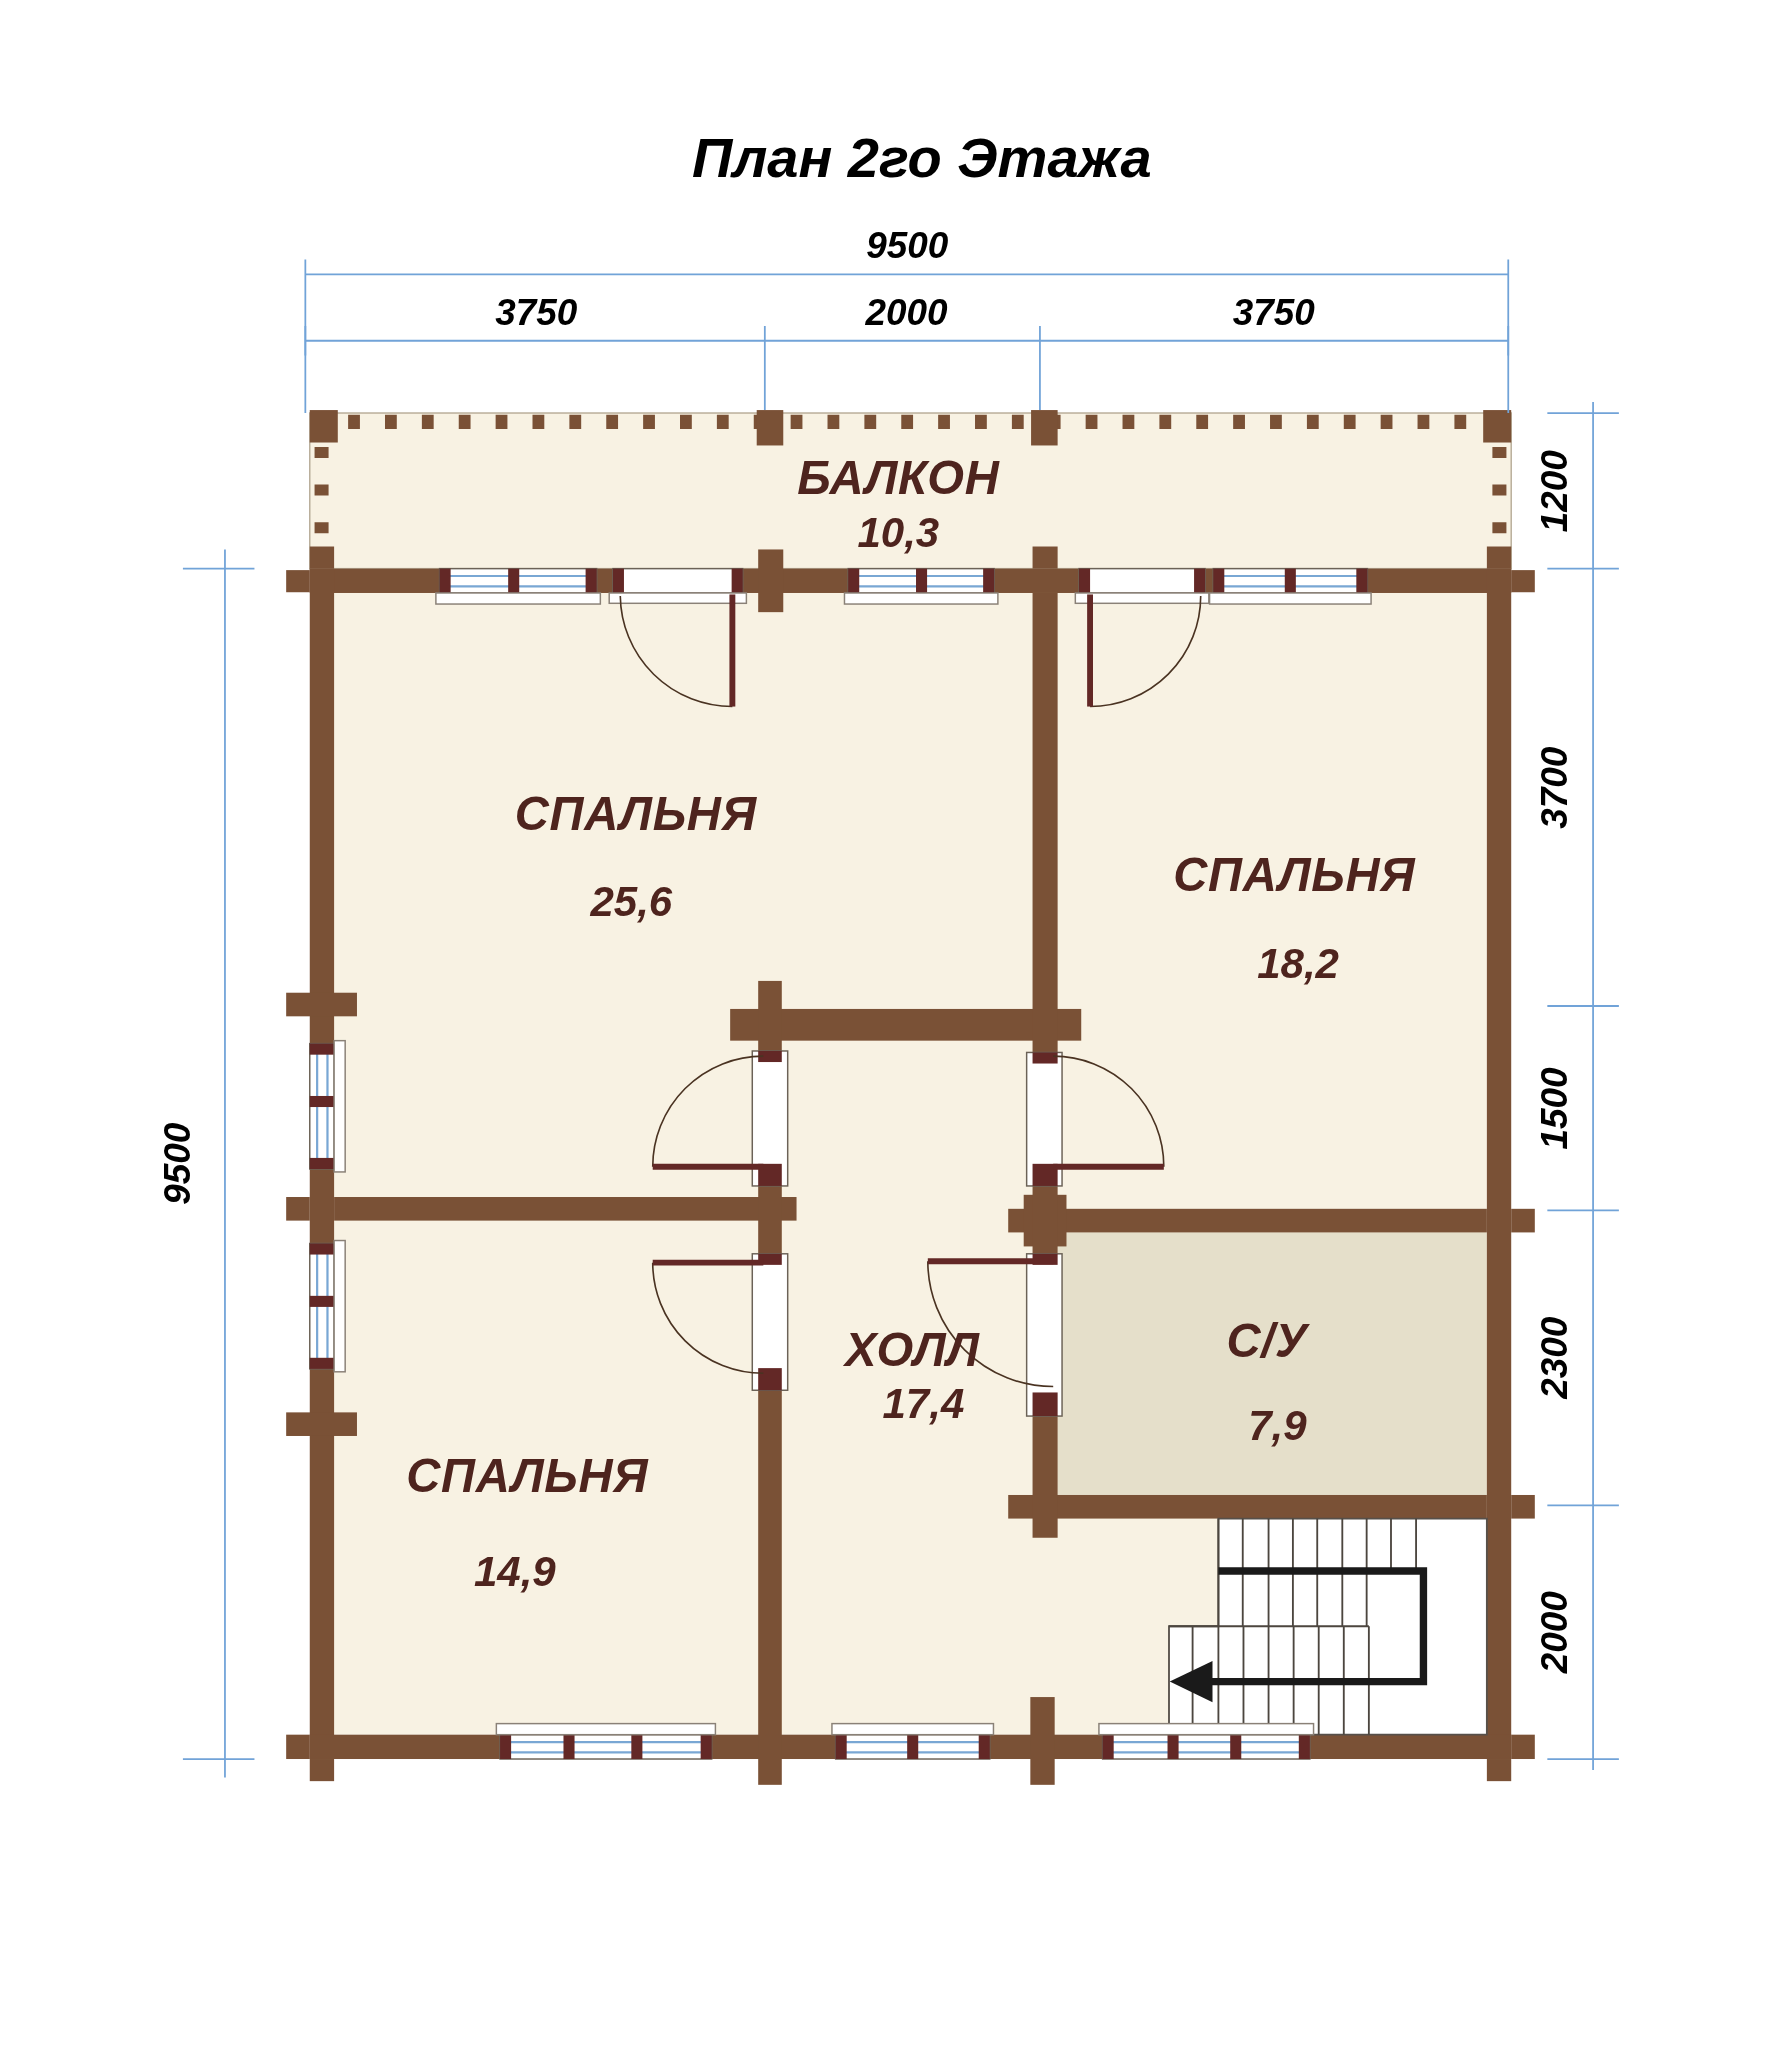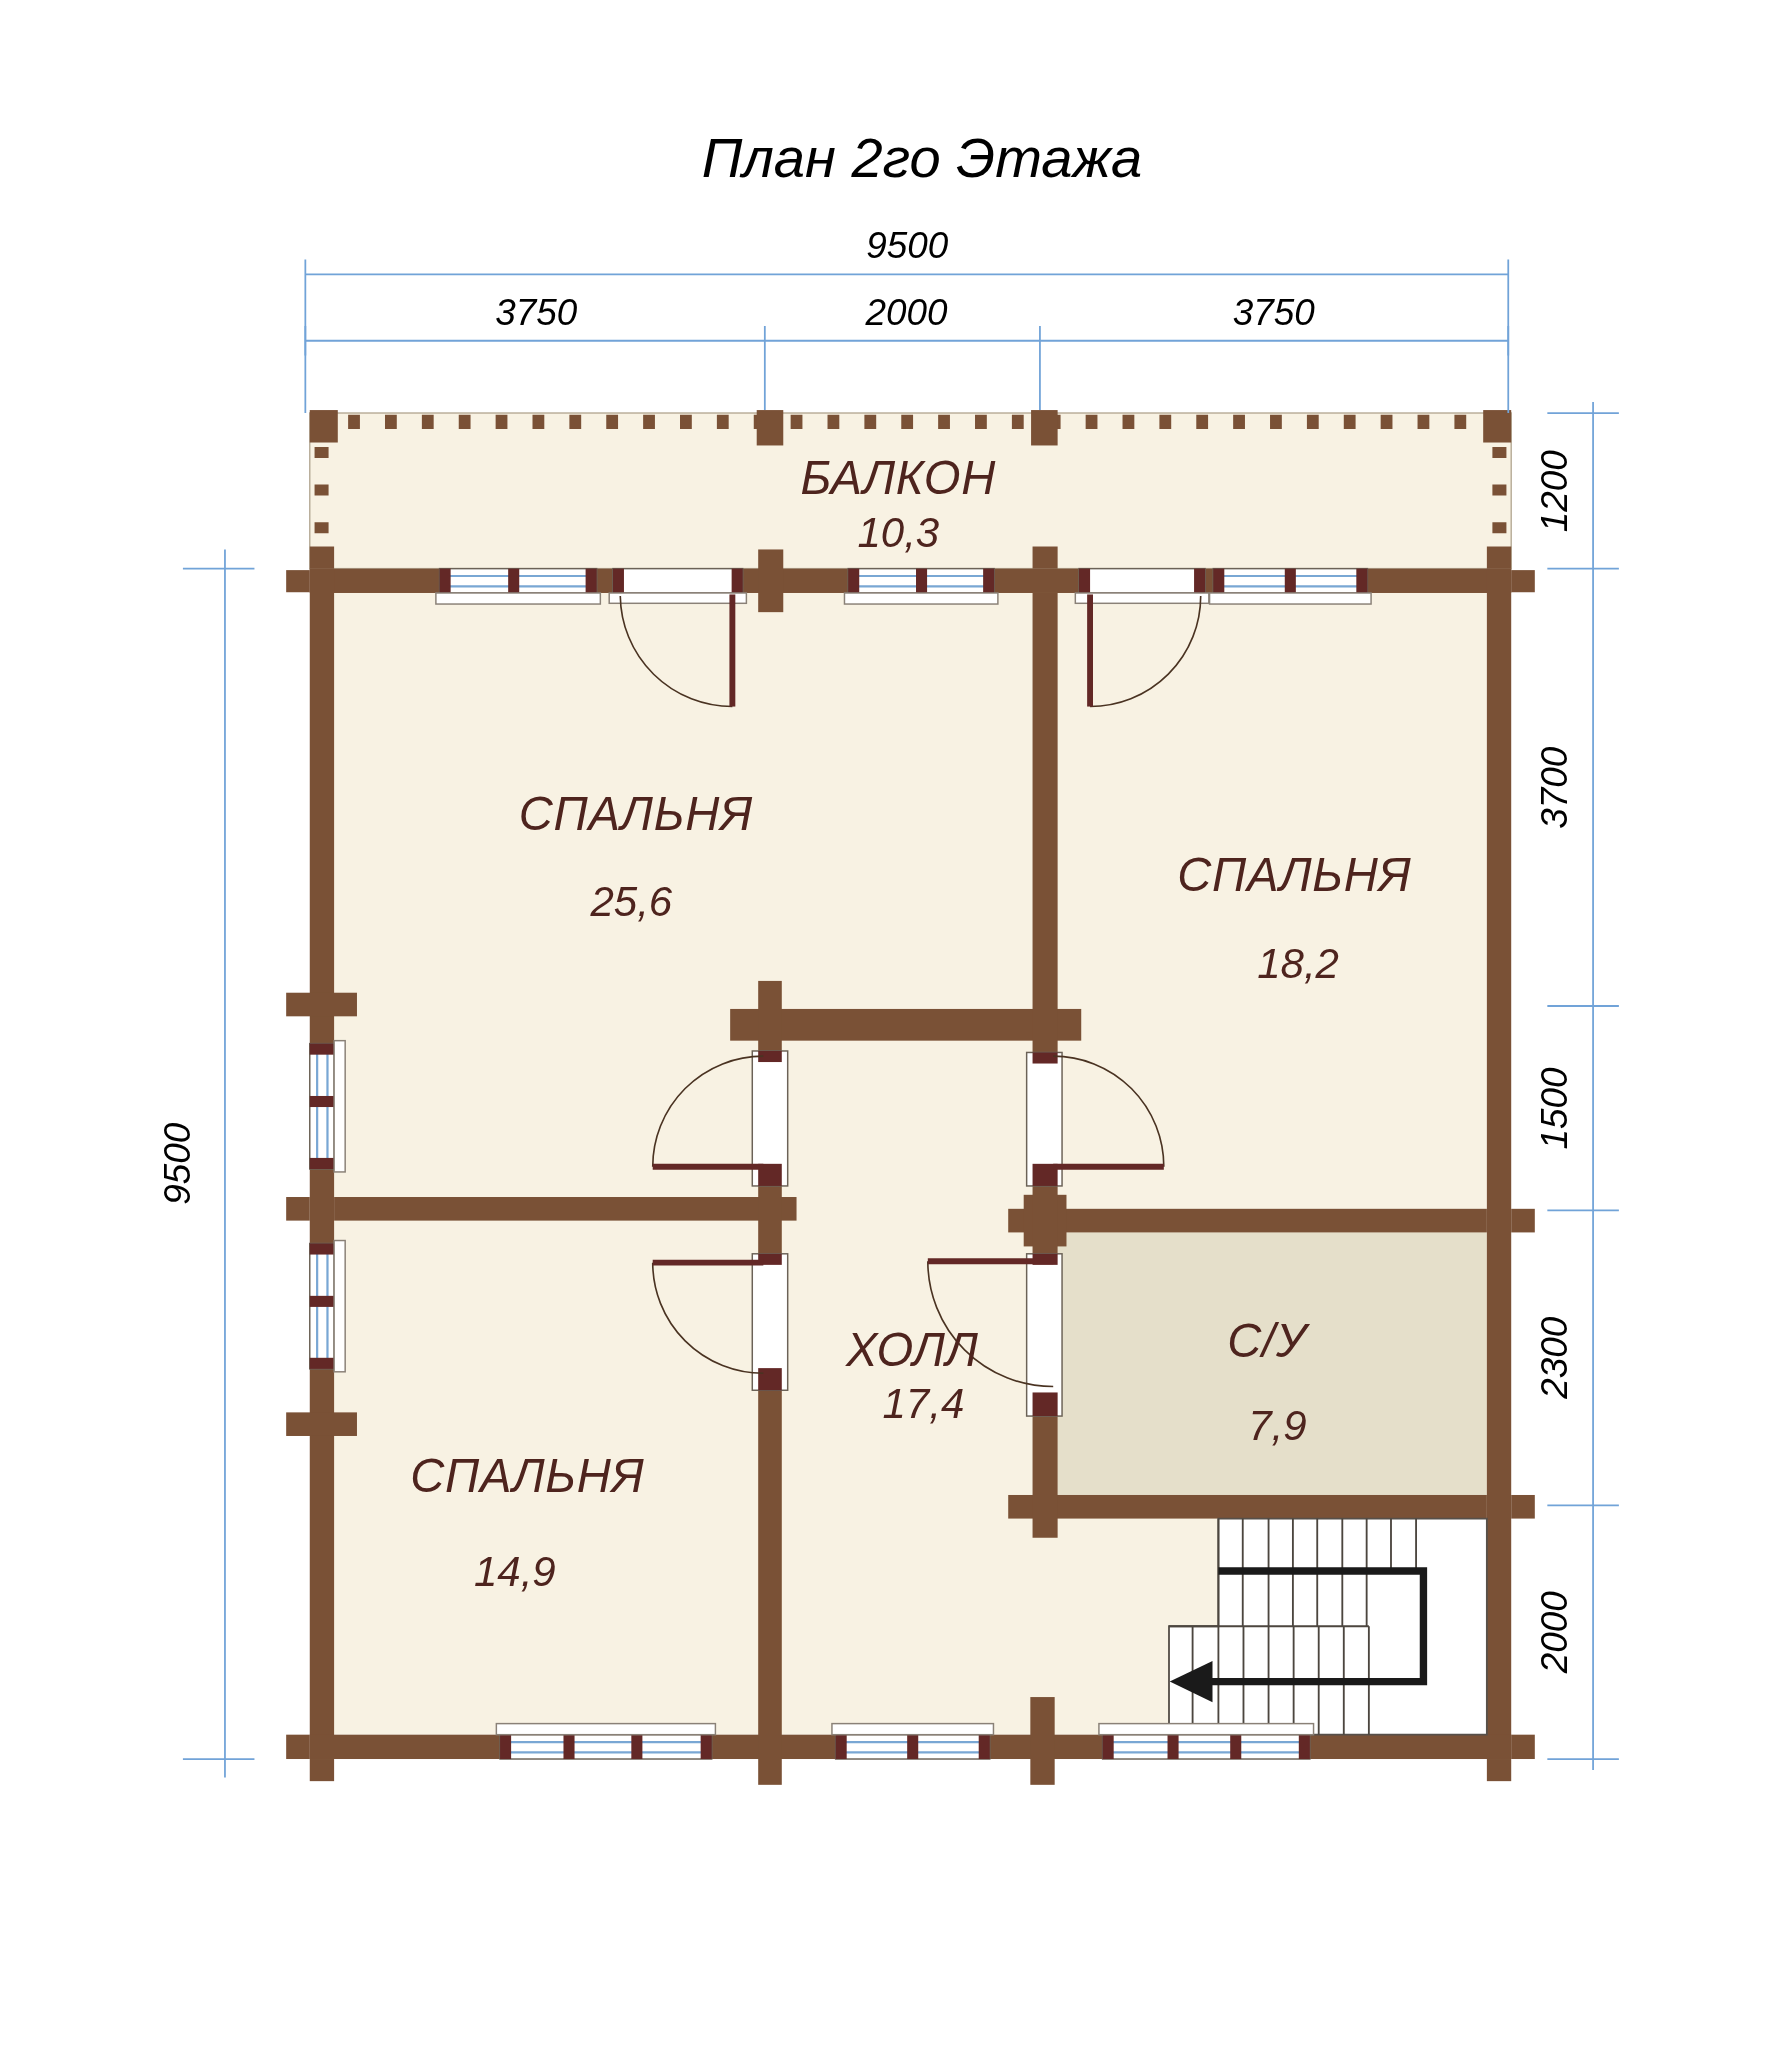--- a/index.html
+++ b/index.html
@@ -1,20 +1,20 @@
 <!DOCTYPE html>
 <html style="--wall: #7a5136; --trim: #632826; --room-fill: #f8f2e3; --bathroom-fill: #e5dfca; --label: #4e241e; --dimension-line: #71a3d8; --glazing: #79a7d4; --stair-path: #1a1a1a;font-size:11.8px"><head>
 <meta charset="utf-8">
 <style>
   :root{
     --wall:#7a5136; --trim:#632826; --room-fill:#f8f2e3; --bathroom-fill:#e5dfca;
     --label:#4e241e; --dimension-line:#71a3d8; --glazing:#79a7d4; --stair-path:#1a1a1a;
   }
   html,body{margin:0;padding:0;background:#ffffff;}
-  .plan-wrap{width:100%;max-width:1791px;margin:0 auto;}
+  .plan-wrap{width:100%;max-width:1791px;margin:0 auto;font-weight:bold;}
   svg{display:block;width:100%;height:auto;background:#fff;}
   .wall{fill:var(--wall);}
   .room{fill:var(--room-fill);}
   .su{fill:var(--bathroom-fill);}
   .balcony-edge{stroke:#b9ae9a;stroke-width:2;fill:var(--room-fill);}
   .rail{stroke:var(--wall);stroke-width:19;fill:none;}
   .frame{fill:#ffffff;stroke:#6b6257;stroke-width:2;}
   .sill{fill:#ffffff;stroke:#8a8177;stroke-width:2;}
   .mullion{fill:var(--trim);}
   .glaz{stroke:var(--glazing);stroke-width:3;fill:none;}

